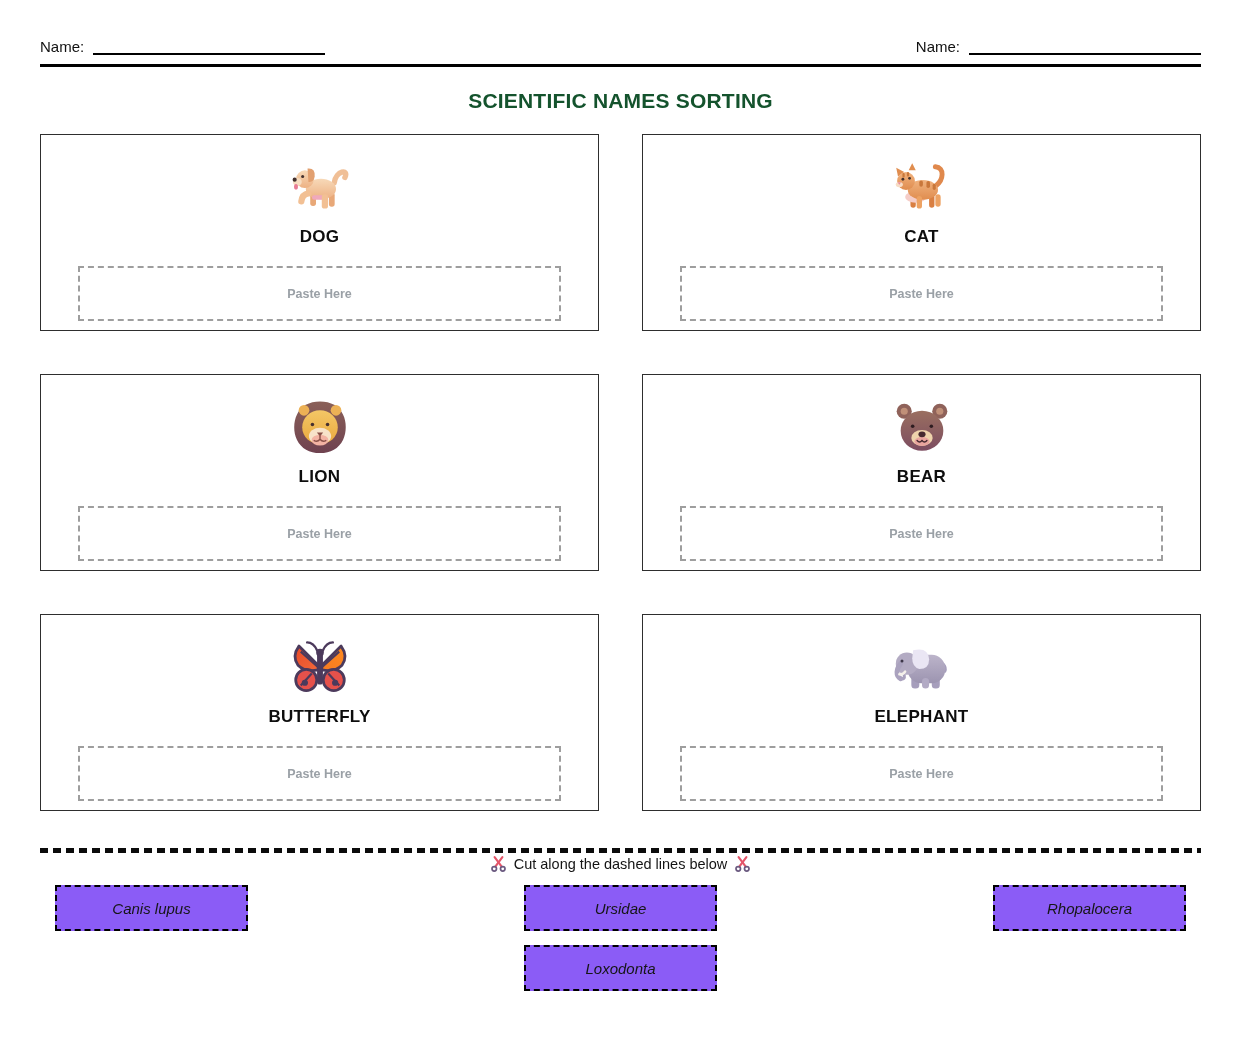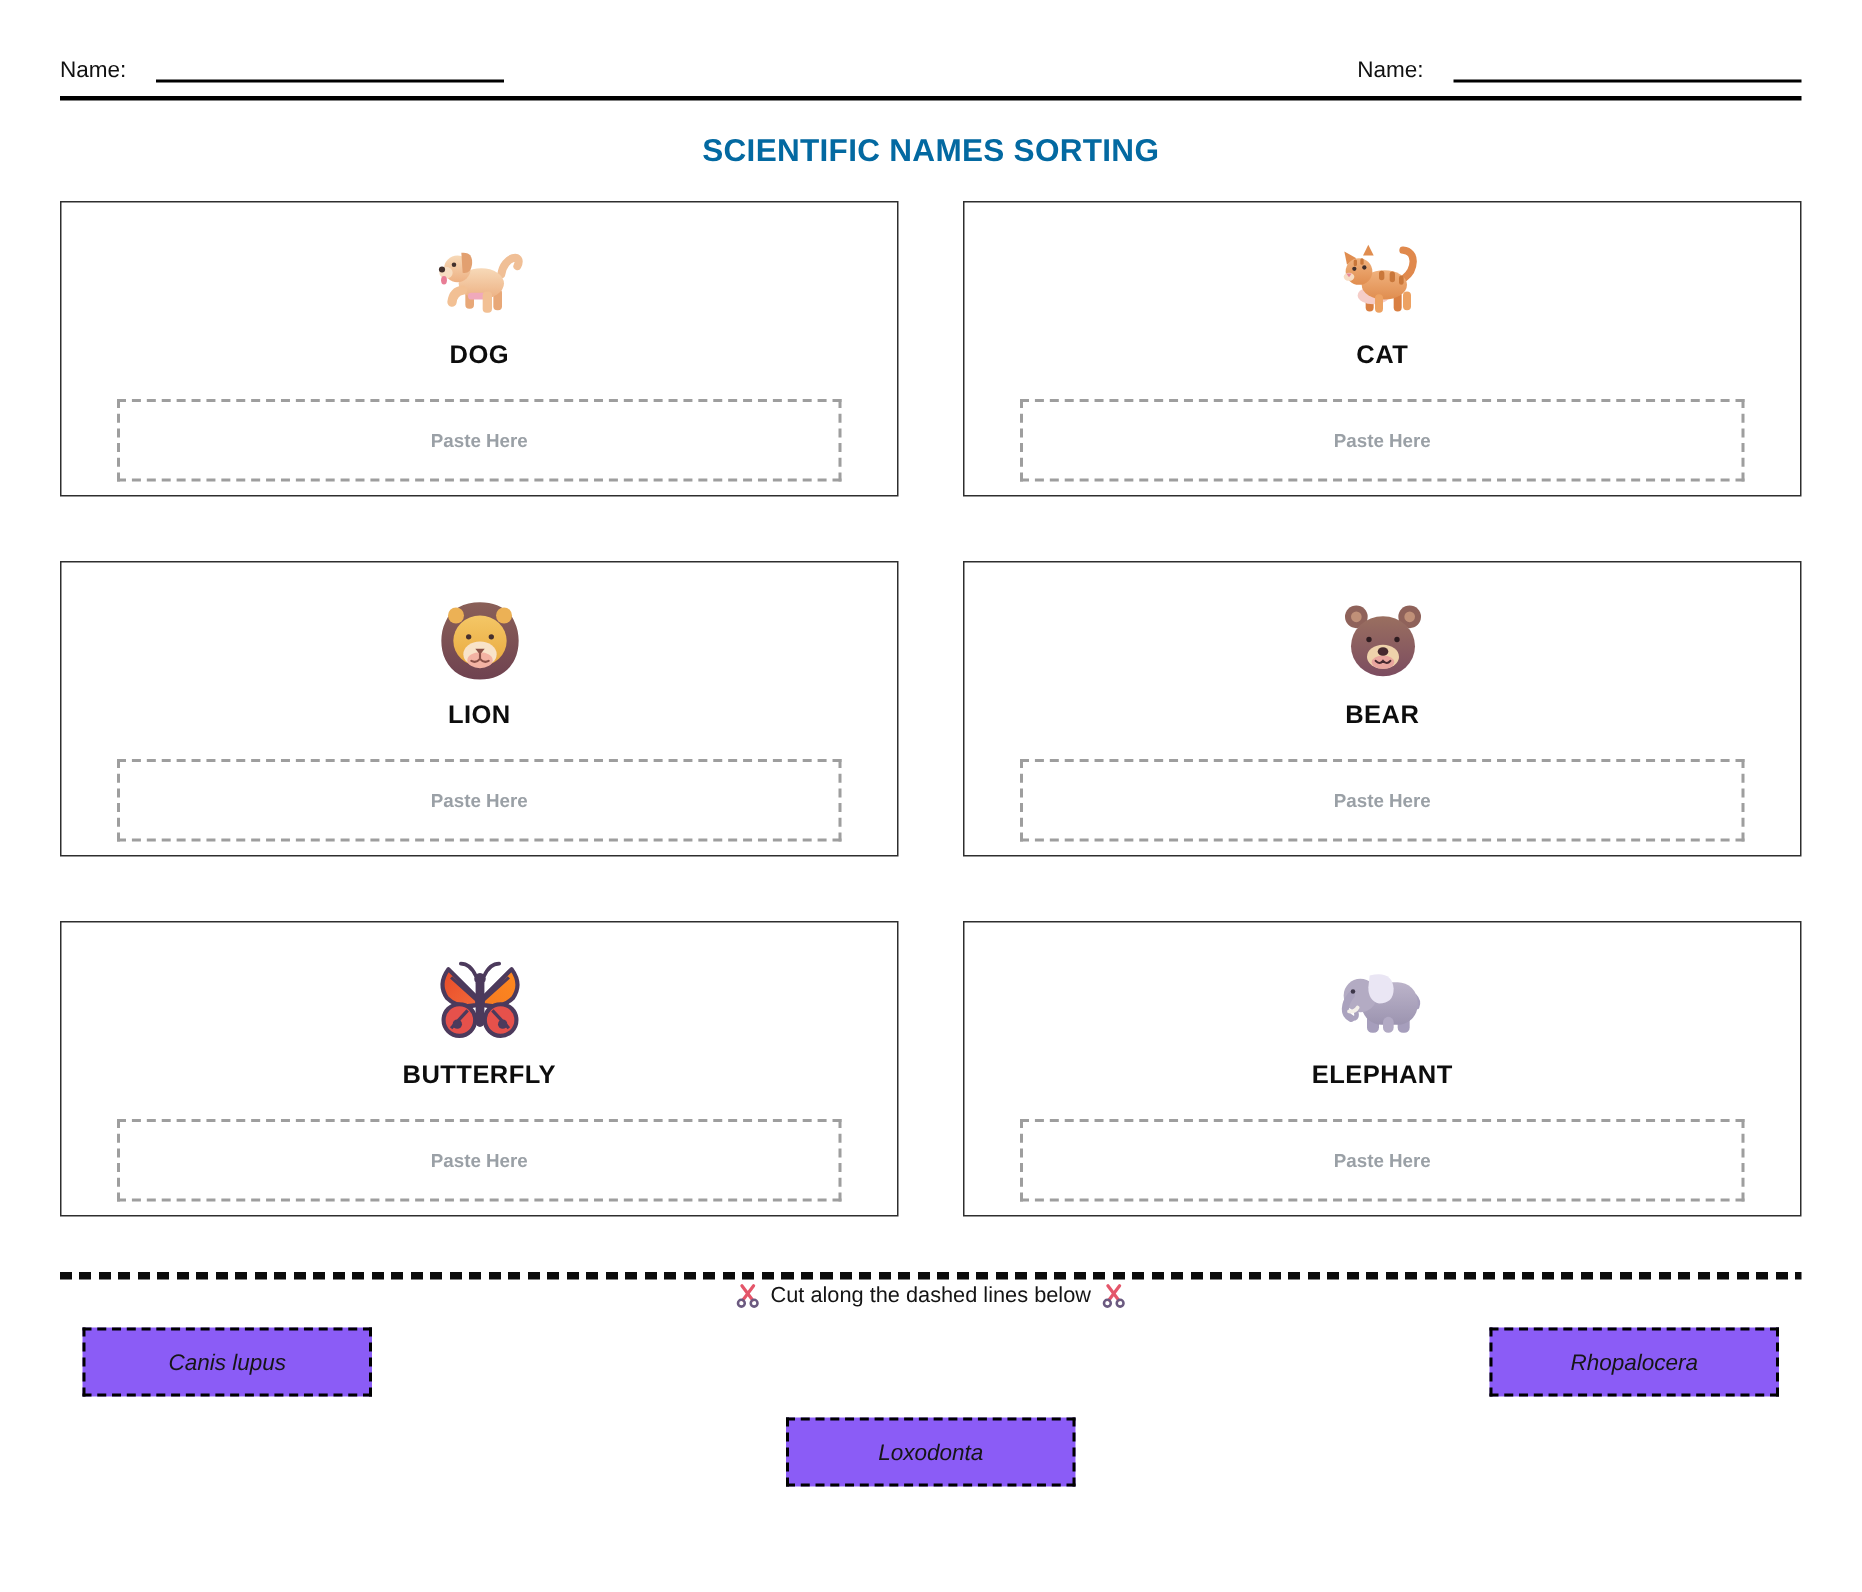--- a/index.html
+++ b/index.html
@@ -7,26 +7,26 @@
   body {
     width:1241px; height:1061px;
     font-family:"Liberation Sans", sans-serif;
     color:#111;
     overflow:hidden;
   }
   .page { padding:38px 40px 0 40px; }
 
   
   .header-row { display:flex; justify-content:space-between; align-items:flex-end; font-size:15px; }
-  .field { display:flex; align-items:flex-end; gap:20px; }
+  .field { display:flex; align-items:flex-end; gap:9px; }
   .write-line { display:inline-block; width:232px; height:17px; border-bottom:2px solid #000; }
   .rule { height:3px; background:#000; margin-top:9px; }
 
   
-  .title { text-align:center; font-size:21px; font-weight:bold; margin-top:22px; letter-spacing:0.2px; color:#0369a1; }
+  .title { text-align:center; font-size:21px; font-weight:bold; margin-top:22px; letter-spacing:0.2px; color:#14532d; }
   .instructions { margin-top:31px; font-size:13.6px; font-style:italic; color:#1c1c1c; }
   .instructions .ins-label { font-weight:bold; }
 
   
   .grid { display:grid; grid-template-columns:1fr 1fr; column-gap:20px; row-gap:21px; margin-top:21px;gap:43px; }
   .card {
     border:1px solid #2e2e2e; height:197px; background:#fff;
     display:flex; flex-direction:column; align-items:center; padding-top:20px;
   }
   .emoji { height:68px; display:flex; align-items:center; justify-content:center; }
@@ -279,20 +279,23 @@
       <circle cx="6" cy="19.5" r="3.2" fill="none" stroke="#6b5a80" stroke-width="2.4"></circle>
       <circle cx="18" cy="19.5" r="3.2" fill="none" stroke="#6b5a80" stroke-width="2.4"></circle>
     </svg>
   </div>
 
   <div class="names-row">
     <div class="name-card">
       <span>Canis lupus</span>
     </div>
     <div class="name-card">
+      <span>Ursidae</span>
+    </div>
+    <div class="name-card">
       <span>Rhopalocera</span>
     </div>
   </div>
   <div class="names-row2">
     <div class="name-card">
       <span>Loxodonta</span>
     </div>
   </div>
 
 </div>

